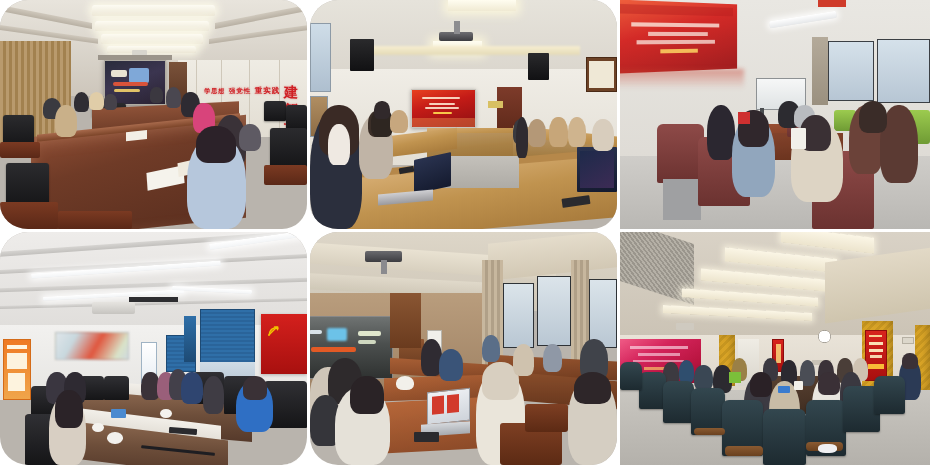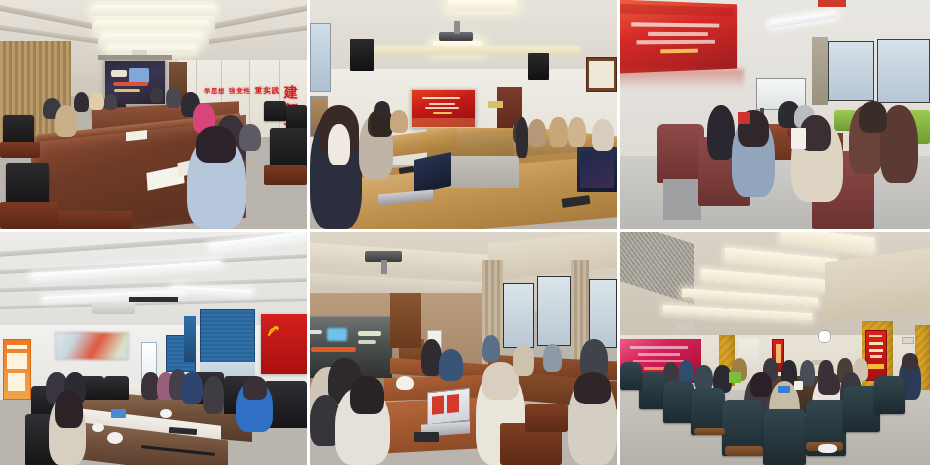--- a/index.html
+++ b/index.html
@@ -16,21 +16,21 @@
     grid-template-columns: 310px 310px 310px;
     grid-template-rows: 232px 233px;
     background: #ffffff;
     gap: 0;
   }
   .tile {
     position: relative;
     overflow: hidden;
     background: #b9b4ad;
   }
-  .tile.gap-r { border-right: 3px solid #ffffff; }
+  .tile.gap-r { border-right: 3px solid #ffffff; border-radius: 28px; }
   .tile.gap-b { border-bottom: 3px solid #ffffff; }
   .scene { position: absolute; inset: 0; overflow: hidden; }
   .lyr { position: absolute; }
 
   
   .blur1 { filter: blur(0.6px); }
 
   
   .t1-ceil {
     left:0; top:0; width:100%; height:42%;

